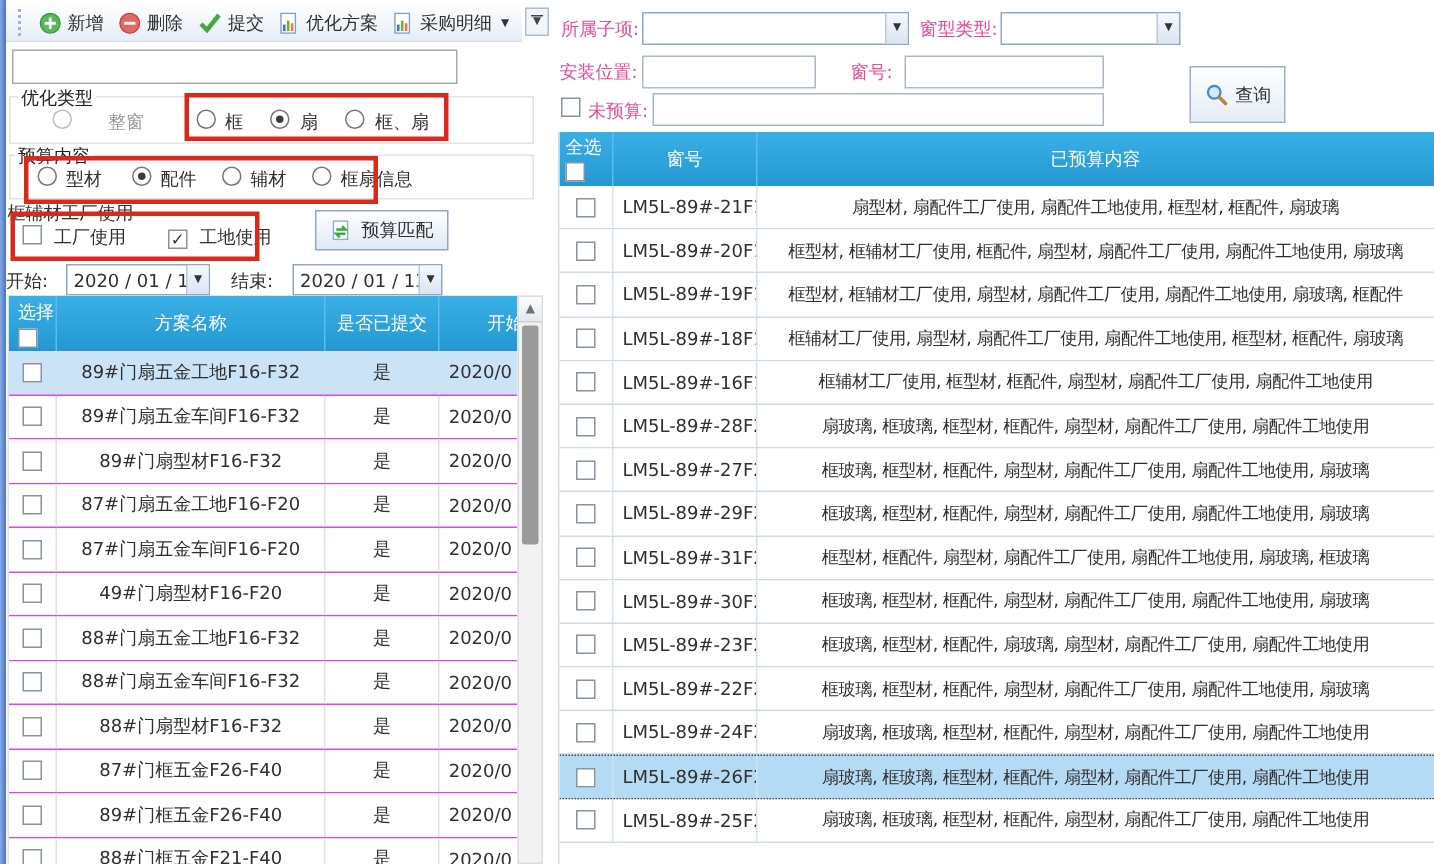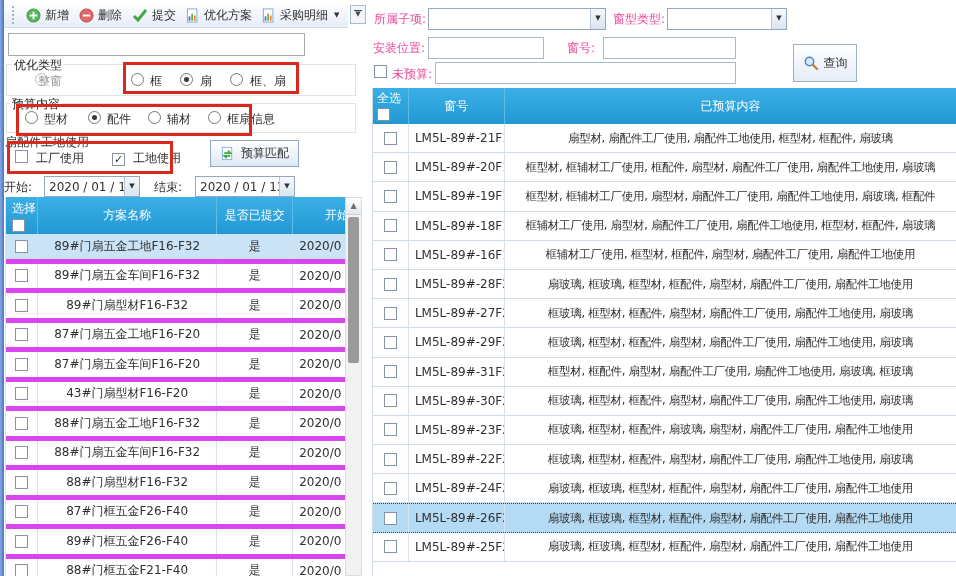--- a/index.html
+++ b/index.html
@@ -52,21 +52,21 @@
 
   
   #left-table { left:5px; top:197px; width:340px; height:379px; overflow:hidden; background:#fff; border-left:1px solid #d8e2ec; }
   .lheader { display:flex; height:37px; background:linear-gradient(#3bb0e6,#2397d2); color:#fff; }
   .lh { border-right:1px solid #5dbde8; padding-top:3px; text-align:center; overflow:hidden; white-space:nowrap; }
   .lh .cbx { margin-top:2px; }
   .lh.h1 { width:32px; text-align:left; padding-left:6px; }
   .lh.h2 { width:180px; padding-top:10px; }
   .lh.h3 { width:76px; padding-top:10px; }
   .lh.h4 { width:52px; padding-top:10px; padding-left:32px; text-align:left; border-right:none; }
-  .lrow { display:flex; height:29.5px; border-bottom:5px solid #d946ef; background:#fff; }
+  .lrow { display:flex; height:29.5px; border-bottom:1px solid #d946ef; background:#fff; }
   .lrow.sel { background:#cbe3f7; }
   .lc { display:flex; align-items:center; justify-content:center; border-right:1px solid #d6e2ee; overflow:hidden; white-space:nowrap; }
   .lc.c1 { width:32px; }
   .lc.c2 { width:180px; }
   .lc.c3 { width:76px; }
   .lc.c4 { width:52px; justify-content:flex-start; padding-left:6px; border-right:none; }
 
   
   #left-scroll { left:345px; top:197px; width:17px; height:379px; background:#f2f2f2; border:1px solid #dcdcdc; }
   #left-scroll .up { height:17px; background:linear-gradient(#fdfdfd,#e3e8ef); border-bottom:1px solid #cfcfcf;
@@ -147,40 +147,40 @@
   <div class="abs tb-overflow">
     <span class="bar"></span>
     <span class="chev">▼</span>
   </div>
 
   <input id="search-box" class="abs" type="text" value="" style="">
 
   <div class="abs section-box" style="left:6px; top:64px; width:350px; height:32px;"></div>
   <span class="abs grp-label" style="left:12px; top:57px;">优化类型</span>
   <span class="abs" style="left:35px; top:73px;"><span class="radio dis"></span></span>
-  <span class="abs dim" style="left:38px; top:73px;">整窗</span>
+  <span class="abs dim" style="left:72px; top:73px;">整窗</span>
   <span class="abs" style="left:131px; top:73px;"><span class="radio"></span></span>
   <span class="abs" style="left:150px; top:73px;">框</span>
   <span class="abs" style="left:180px; top:73px;"><span class="radio on"></span></span>
   <span class="abs" style="left:200px; top:73px;">扇</span>
   <span class="abs" style="left:230px; top:73px;"><span class="radio"></span></span>
   <span class="abs" style="left:250px; top:73px;">框、扇</span>
 
   <div class="abs section-box" style="left:6px; top:103px; width:350px; height:30px;"></div>
   <span class="abs grp-label" style="left:10px; top:96px;font-family:Liberation Mono, monospace;">预算内容</span>
   <span class="abs" style="left:25px; top:111px;"><span class="radio"></span></span>
   <span class="abs" style="left:44px; top:111px;">型材</span>
   <span class="abs" style="left:88px; top:111px;"><span class="radio on"></span></span>
   <span class="abs" style="left:107px; top:111px;">配件</span>
   <span class="abs" style="left:148px; top:111px;"><span class="radio"></span></span>
   <span class="abs" style="left:167px; top:111px;">辅材</span>
   <span class="abs" style="left:208px; top:111px;"><span class="radio"></span></span>
   <span class="abs" style="left:227px; top:111px;">框扇信息</span>
 
-  <span class="abs" style="left:5px; top:134px;">扇配件工地使用</span>
+  <span class="abs" style="left:5px; top:134px;">框辅材工厂使用</span>
   <span class="abs" style="left:15px; top:150px;"><span class="cbx"></span></span>
   <span class="abs" style="left:36px; top:150px;">工厂使用</span>
   <span class="abs" style="left:112px; top:150px;"><span class="cbx on"></span></span>
   <span class="abs" style="left:133px; top:150px;">工地使用</span>
 
   <div class="abs match-btn">
     <svg width="15" height="15" viewBox="0 0 16 16">
         <rect x="2.5" y="1.5" width="10" height="13" fill="#fff" stroke="#8ab0d0"></rect>
         <path d="M4.5 7.5 H11 L8.5 5" stroke="#3aa93f" stroke-width="1.8" fill="none"></path>
         <path d="M11 10.5 H4.5 L7 13" stroke="#3aa93f" stroke-width="1.8" fill="none"></path>
@@ -247,21 +247,21 @@
             <span class="cbx"></span>
           </div>
           <div class="lc c2">87#门扇五金车间F16-F20</div>
           <div class="lc c3">是</div>
           <div class="lc c4">2020/0</div>
         </div>
         <div class="lrow">
           <div class="lc c1">
             <span class="cbx"></span>
           </div>
-          <div class="lc c2">43#门扇型材F16-F20</div>
+          <div class="lc c2">49#门扇型材F16-F20</div>
           <div class="lc c3">是</div>
           <div class="lc c4">2020/0</div>
         </div>
         <div class="lrow">
           <div class="lc c1">
             <span class="cbx"></span>
           </div>
           <div class="lc c2">88#门扇五金工地F16-F32</div>
           <div class="lc c3">是</div>
           <div class="lc c4">2020/0</div>

